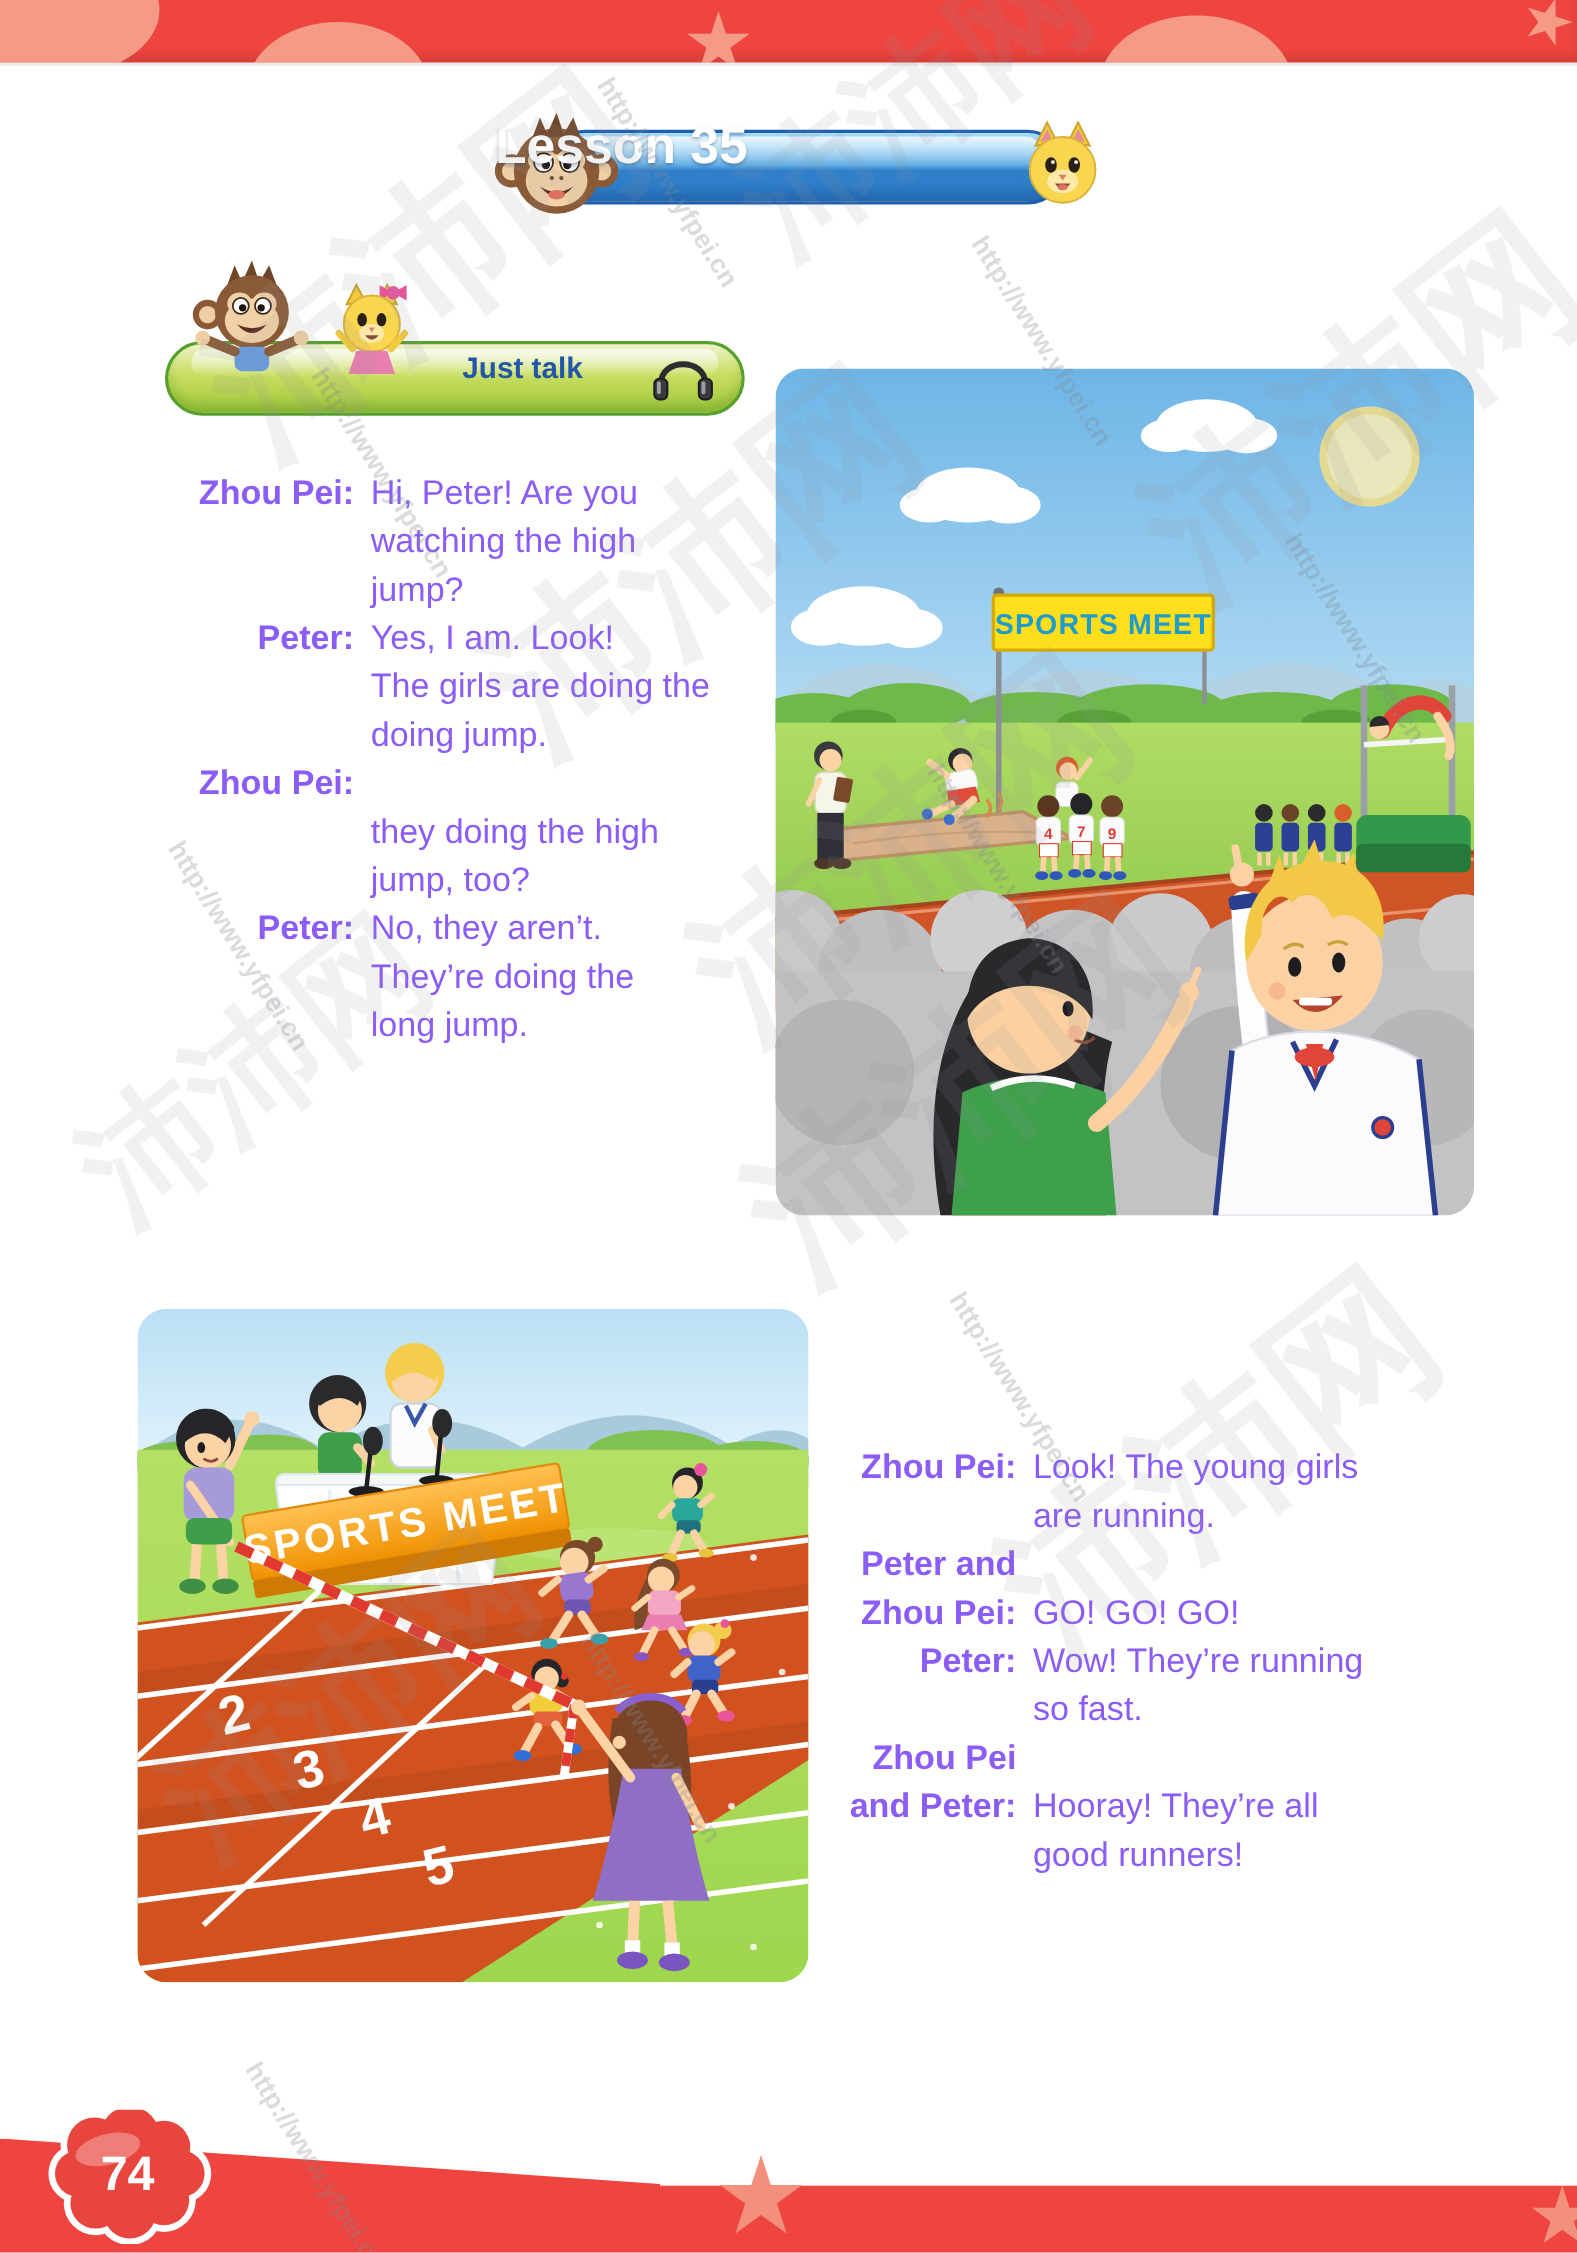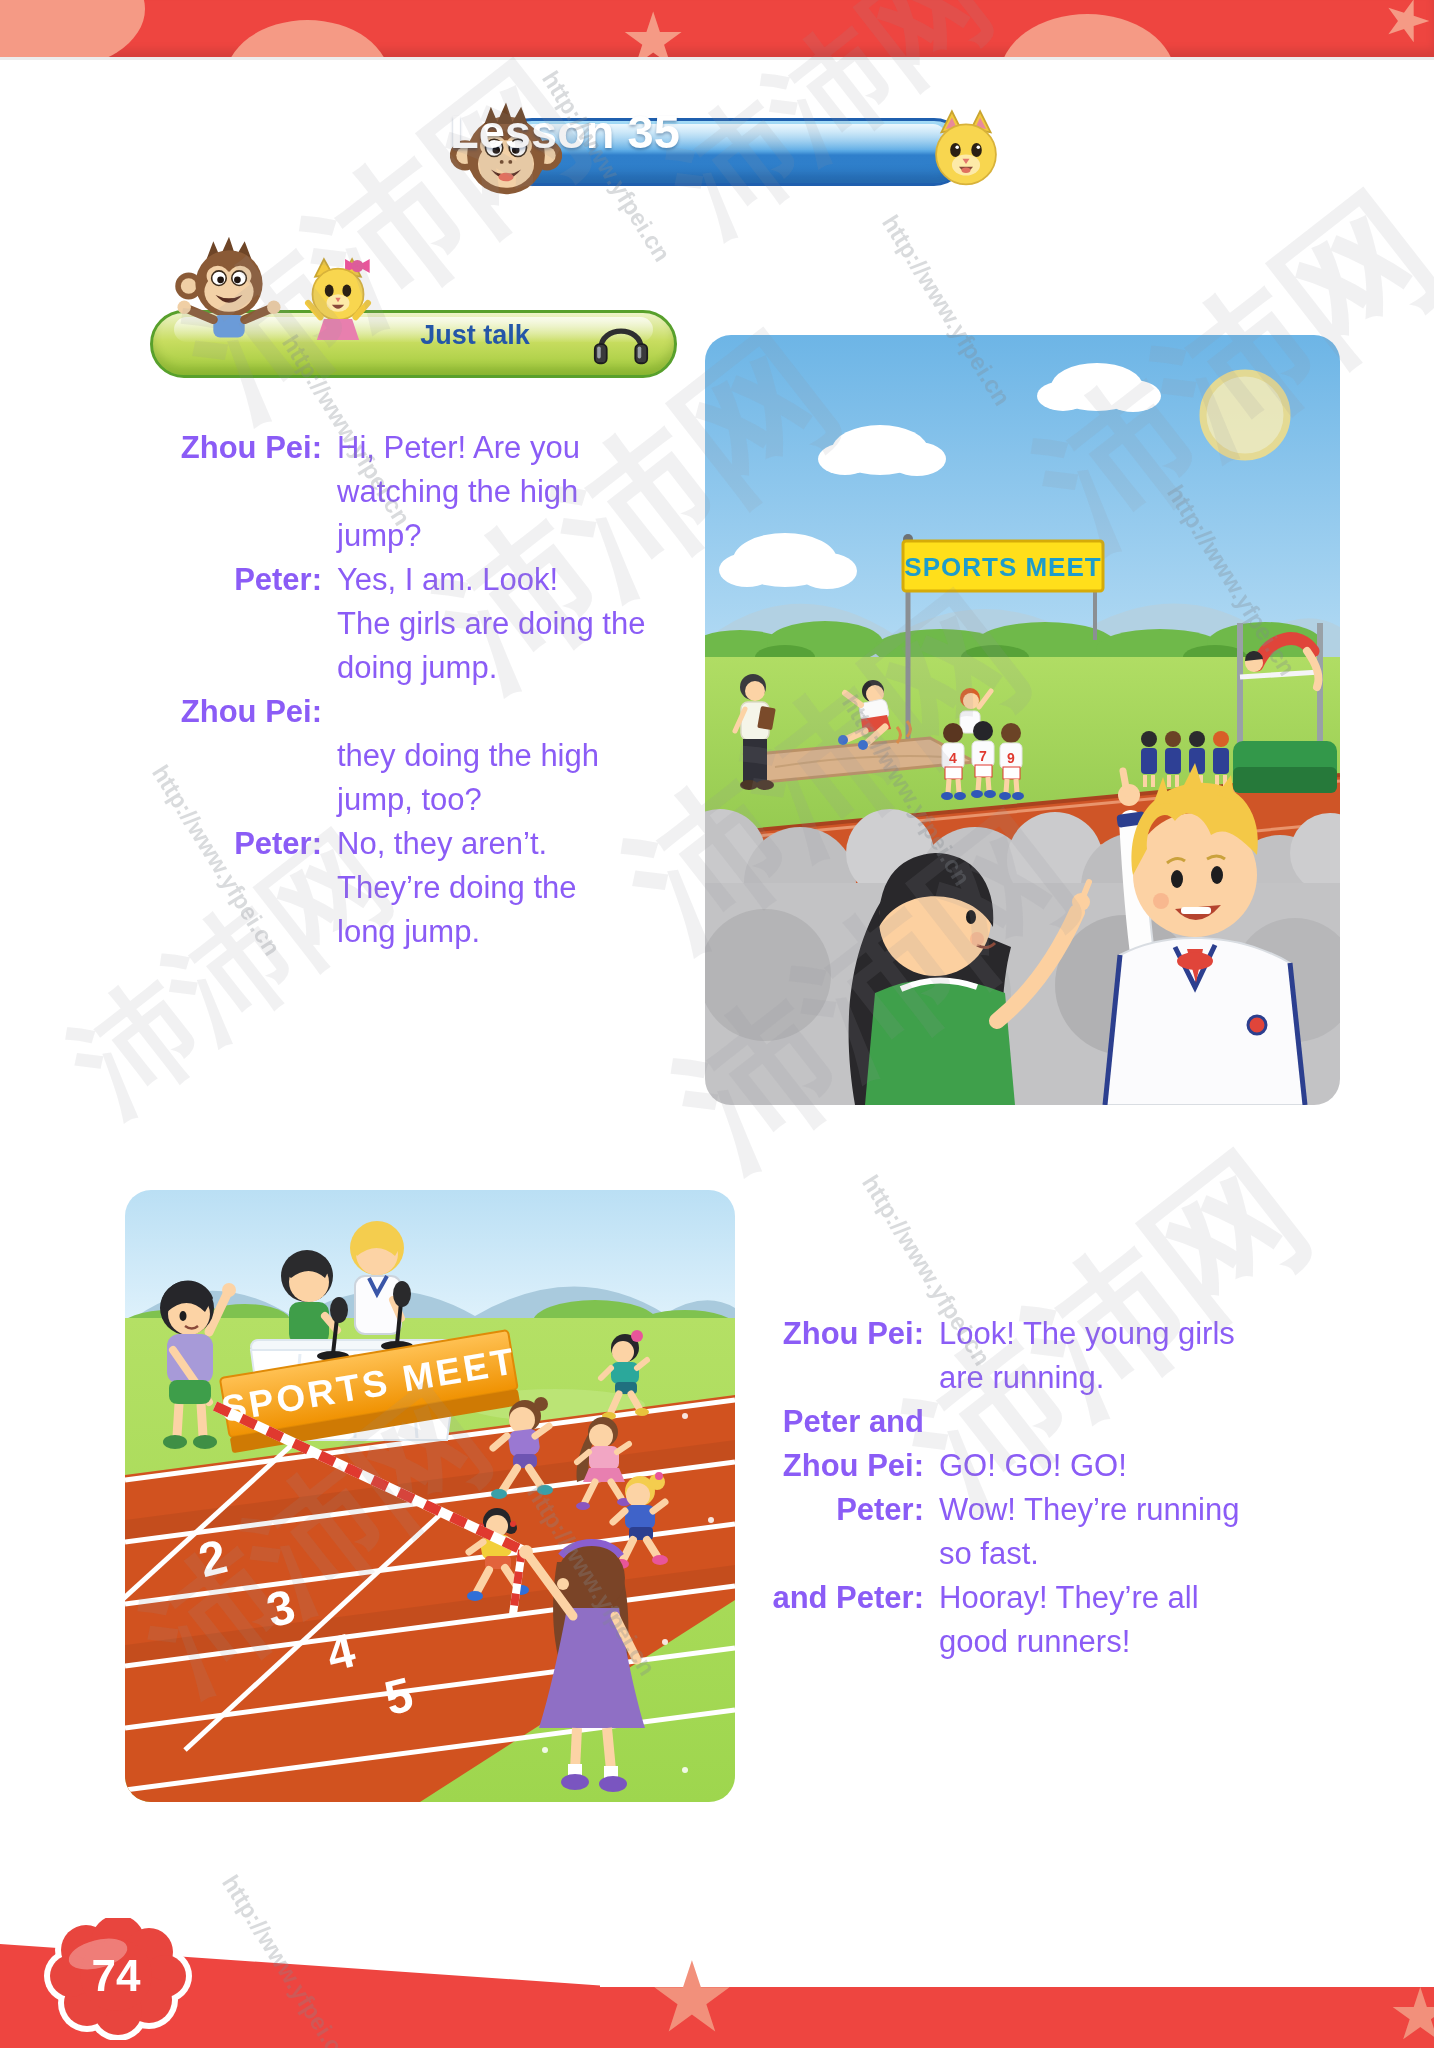--- a/index.html
+++ b/index.html
@@ -618,20 +618,24 @@
       </div>
       <div class="dline">
         <span class="speaker">Peter:</span>
         <span class="dtext">Wow! They’re running</span>
       </div>
       <div class="dline">
         <span class="speaker"></span>
         <span class="dtext">so fast.</span>
       </div>
       <div class="dline">
+        <span class="speaker">Zhou Pei</span>
+        <span class="dtext"></span>
+      </div>
+      <div class="dline">
         <span class="speaker">and Peter:</span>
         <span class="dtext">Hooray! They’re all</span>
       </div>
       <div class="dline">
         <span class="speaker"></span>
         <span class="dtext">good runners!</span>
       </div>
     </div>
 
   <div class="bb-slant"></div>

